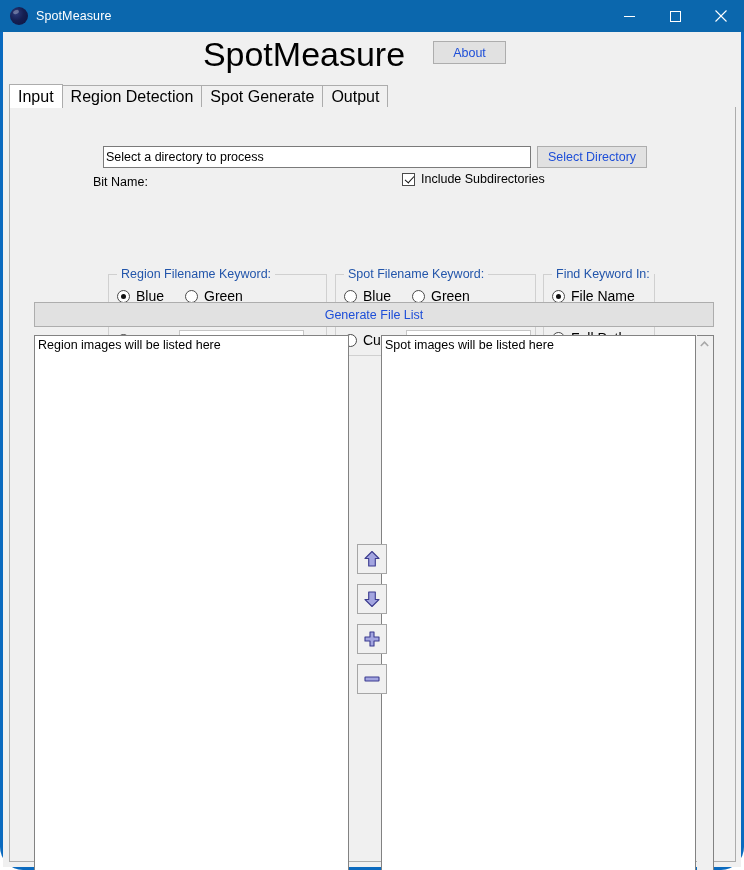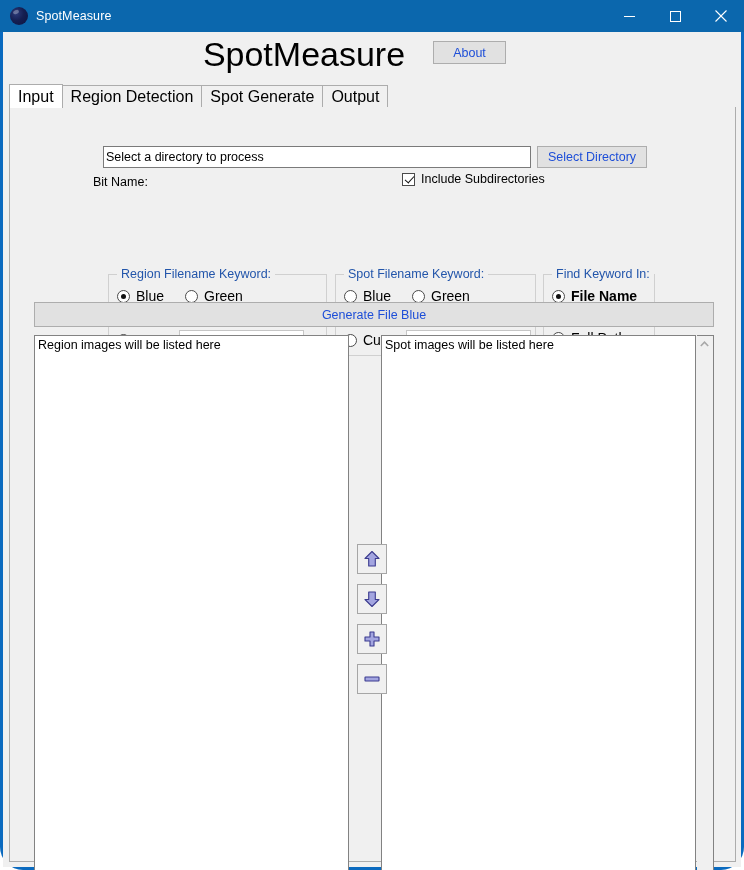--- a/index.html
+++ b/index.html
@@ -419,35 +419,35 @@
           <span>Custom:</span>
         </div>
         <div class="kw-input" style="left:70px; top:55px;">
           <span>Enter Keyword</span>
         </div>
       </div>
 
       <div class="group" id="grpFind">
         <div class="group-title">Find Keyword In:</div>
 
-        <div class="radio-row" style="left:8px; top:13px;font-weight:bold;">
+        <div class="radio-row" style="left:8px; top:13px;">
           <span class="radio on"></span>
           <span>File Name</span>
         </div>
         <div class="radio-row" style="left:8px; top:34px;">
           <span class="radio"></span>
           <span>Subdirectory</span>
         </div>
         <div class="radio-row" style="left:8px; top:55px;">
           <span class="radio"></span>
           <span>Full Path</span>
         </div>
       </div>
 
-      <div class="btn gen-btn">Generate File Blue</div>
+      <div class="btn gen-btn">Generate File List</div>
 
       <div class="listbox" id="listRegion">
         <div class="first-item">Region images will be listed here</div>
       </div>
 
       <div class="listbox" id="listSpot">
         <div class="first-item">Spot images will be listed here</div>
       </div>
 
       <div class="vscroll">

